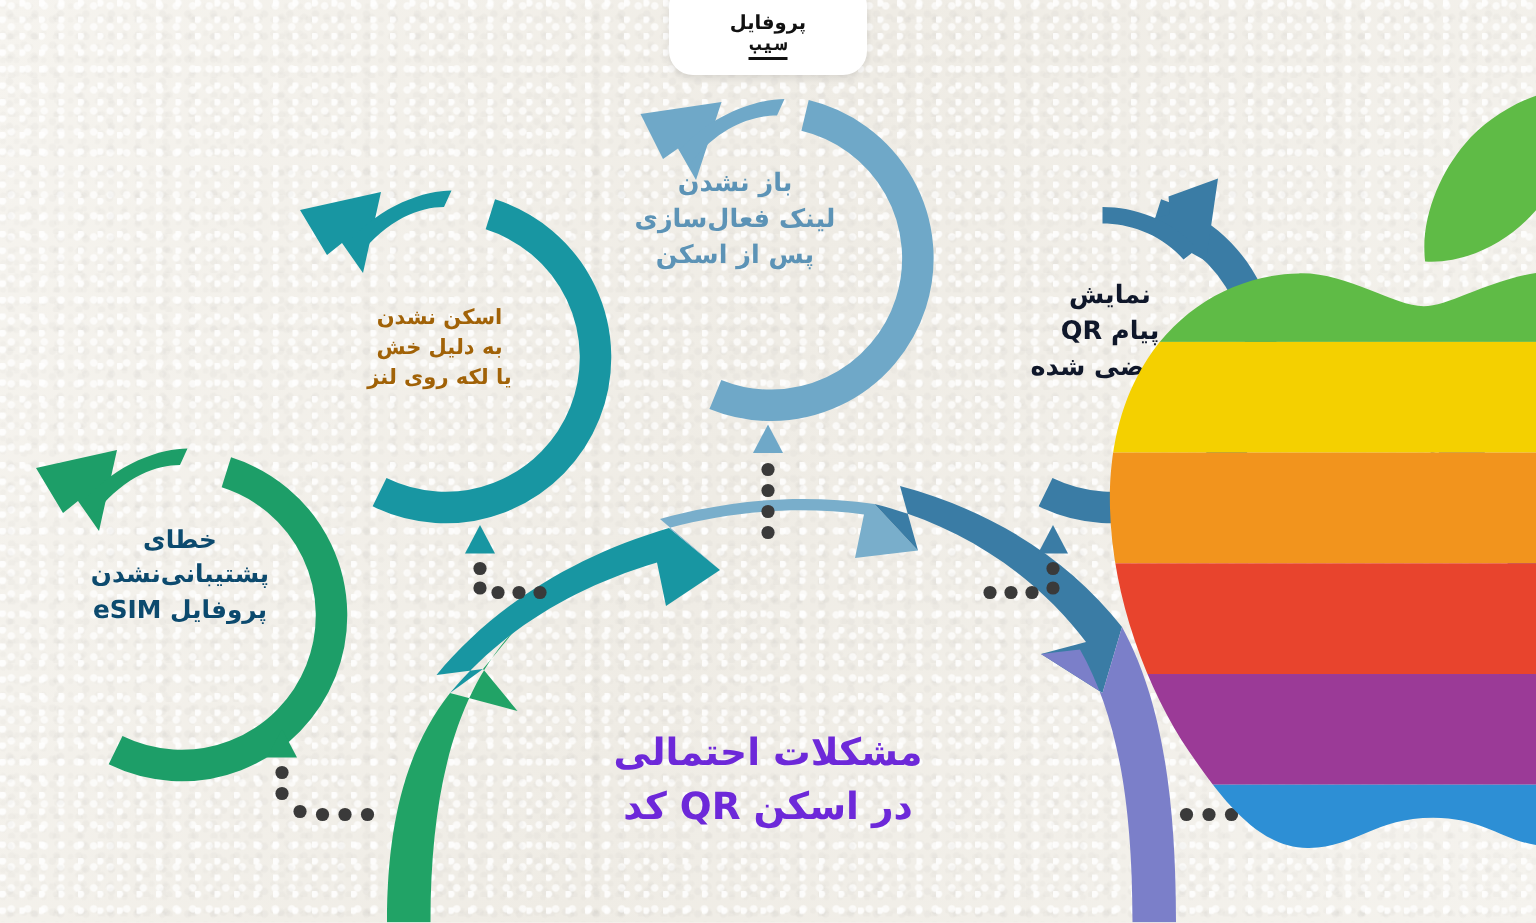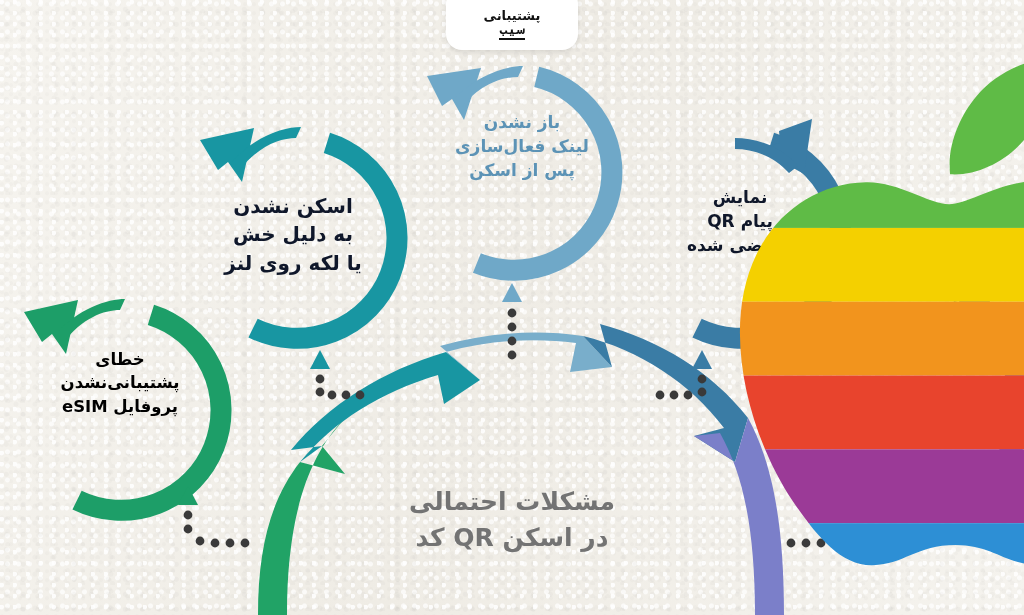--- a/index.html
+++ b/index.html
@@ -50,32 +50,32 @@
   .node-text{
     position:absolute;
     text-align:center;
     direction:rtl;
     font-weight:600;
     line-height:1.42;
     white-space:pre-line;
     pointer-events:none;
     z-index:20;
   }
-  #node-text-0{left:40px;top:348px;width:160px;font-size:16.5px;color:#000000;}
-  #node-text-1{left:203px;top:192px;width:180px;font-size:20px;color:#0f172a;}
-  #node-text-2{left:432px;top:110px;width:180px;font-size:17px;color:#5c93b6;}
+  #node-text-0{left:40px;top:348px;width:160px;font-size:16.5px;color:#0c4a6e;}
+  #node-text-1{left:203px;top:203px;width:180px;font-size:14px;color:#a16207;}
+  #node-text-2{left:400px;top:110px;width:180px;font-size:17px;color:#5c93b6;}
   #node-text-3{left:651px;top:185px;width:178px;font-size:17px;color:#0f172a;}
   #node-text-4{left:828px;top:328px;width:170px;font-size:16.5px;color:#6b6fbe;}
 
   
   #center-title{
     position:absolute;left:352px;top:484px;width:320px;
     text-align:center;direction:rtl;
     font-size:25px;font-weight:bold;line-height:1.45;
-    color:#737373;white-space:pre-line;
+    color:#6d28d9;white-space:pre-line;
     z-index:25;
   }
 </style>
 </head>
 <body>
 
 <div id="paper-texture"></div>
 
 <div id="scene">
   <svg viewBox="0 0 1024 615" xmlns="http://www.w3.org/2000/svg" aria-hidden="true">
@@ -252,21 +252,21 @@
   <div class="node-text" id="node-text-4">تشخیص ندادن
 QR توسط
 دوربین
 اندروید</div>
 
   <div id="center-title">مشکلات احتمالی
 در اسکن QR کد</div>
 
   <div id="logo-badge">
     <div class="logo-wordmark">
-      <span class="l1">پشتیبانی</span>
+      <span class="l1">پروفایل</span>
       <span class="l2">سیب</span>
     </div>
     <svg class="apple-mark" viewBox="0 0 60 70">
       <defs>
         <clipPath id="appleClip">
           <path d="M44.5,37.8c-.1-7.3,6-10.8,6.2-11
                    -3.4-5-8.7-5.6-10.6-5.7-4.5-.5-8.8,2.6-11.1,2.6
                    -2.3,0-5.8-2.6-9.5-2.5-4.9.1-9.4,2.8-11.9,7.2
                    -5.1,8.8-1.3,21.9,3.6,29.1,2.4,3.5,5.3,7.4,9.1,7.3
                    3.6-.1,5-2.3,9.4-2.3,4.4,0,5.6,2.3,9.5,2.2

